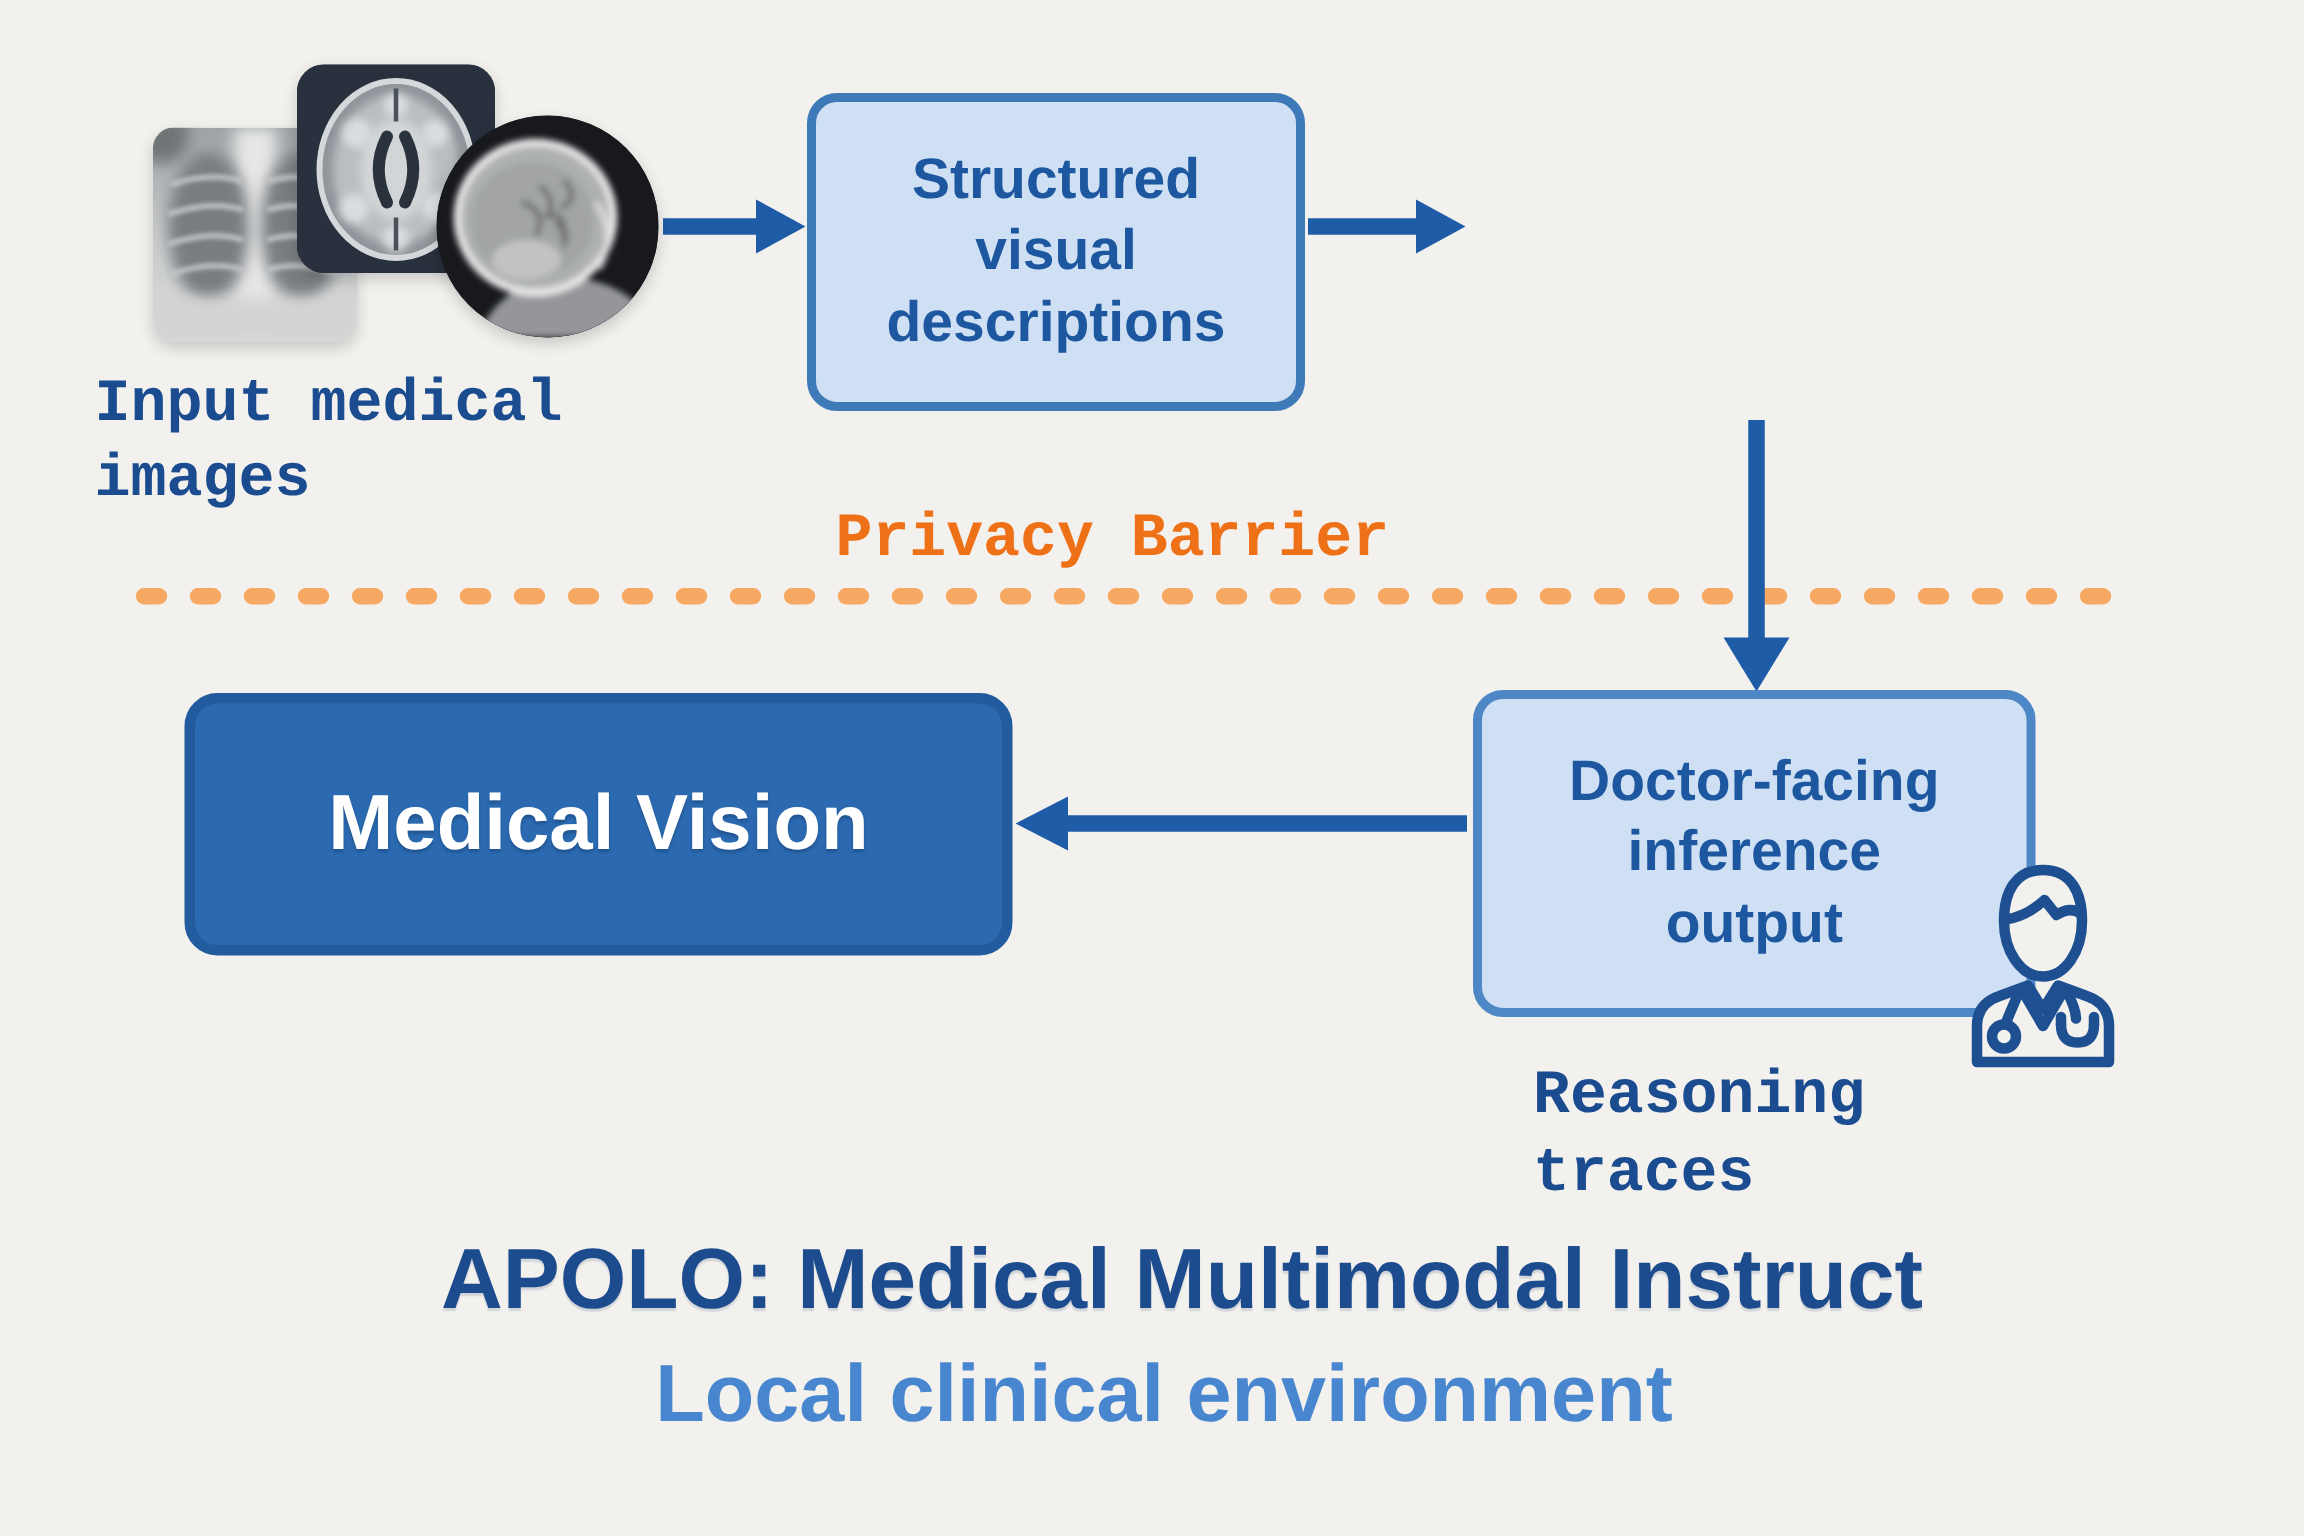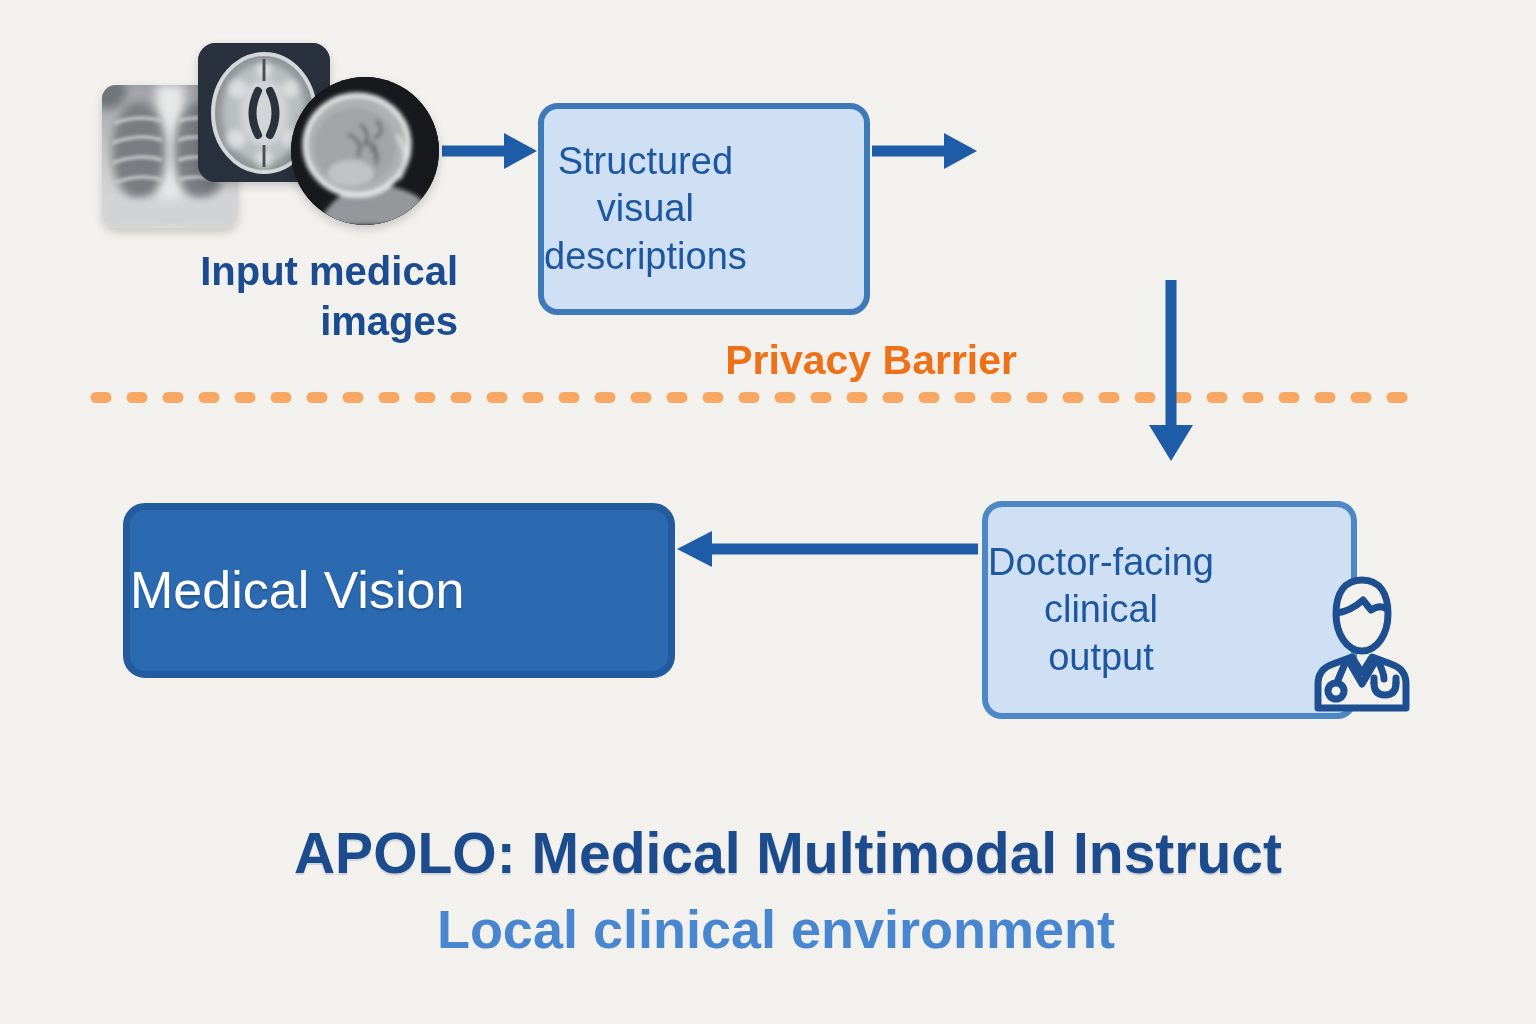--- a/index.html
+++ b/index.html
@@ -11,31 +11,31 @@
   .abs{position:absolute;}
   .overlay{position:absolute;left:0;top:0;z-index:1;pointer-events:none;}
   .med-img{position:absolute;overflow:hidden;box-shadow:0 4px 10px rgba(0,0,0,0.18);}
   .med-img svg{display:block;width:100%;height:100%;}
   #img-xray{left:102px;top:85px;width:136px;height:143px;border-radius:14px;z-index:2;}
   #img-mri{left:198px;top:43px;width:132px;height:139px;border-radius:18px;z-index:3;background:#28313d;}
   #img-skull{left:291px;top:77px;width:148px;height:148px;border-radius:50%;z-index:4;background:#17191d;}
 
   .multiline{white-space:pre-line;}
   .diagram-label{
-    position:absolute;text-align:right;font-weight:bold;color:#1b4c90;
-    line-height:1.26;z-index:2;
+    position:absolute;text-align:left;font-weight:bold;color:#1b4c90;
+    line-height:1.26;z-index:2;font-family:Liberation Mono, monospace;
   }
   #input-label{left:63px;top:246px;width:395px;font-size:40px;}
   #reasoning-label{left:1022px;top:706px;width:350px;font-size:41px;}
   #privacy-label{left:557px;top:340px;width:460px;font-size:41px;color:#ee7117;line-height:1;}
 
   .box{
     position:absolute;box-sizing:border-box;border-radius:20px;
-    display:flex;align-items:center;justify-content:flex-start;text-align:center;
-    font-weight:normal;z-index:2;line-height:1.25;margin-top:41px;
+    display:flex;align-items:center;justify-content:center;text-align:center;
+    font-weight:bold;z-index:2;line-height:1.25;
   }
   #box-structured{
     left:538px;top:62px;width:332px;height:212px;
     background:#cfe0f4;border:6px solid #3f7ab8;
     color:#1d57a0;font-size:38px;
   }
   #box-mv-top{
     left:982px;top:63px;width:377px;height:215px;
     background:#5d92ca;border:6px solid #3c79b7;
     color:#ffffff;font-size:48px;line-height:1.2;
@@ -192,21 +192,21 @@
 descriptions</span>
   </div>
 
 
   <div class="box" id="box-mv-bottom">
     <span>Medical Vision</span>
   </div>
 
   <div class="box multiline" id="box-doctor">
     <span>Doctor-facing
-clinical
+inference
 output</span>
   </div>
 
   <div class="diagram-label" id="privacy-label">Privacy Barrier</div>
 
   <div class="abs" id="doctor-icon">
     <svg viewBox="0 0 132 140">
       <g stroke="#1d4f91" stroke-width="7" fill="#f2f1ee" stroke-linejoin="round" stroke-linecap="round">
         <path d="M22 136 L22 112 Q22 97 37 92 L56 85 L66 101 L76 85 L95 92 Q110 97 110 112 L110 136 Z"></path>
         <path d="M52 88 L66 112 L80 88" fill="none"></path>
@@ -215,17 +215,19 @@
         <path d="M50 89 C 46 99 43 105 41 111" fill="none"></path>
         <circle cx="40" cy="119" r="8"></circle>
         <path d="M82 89 C 86 97 88 102 88 107" fill="none"></path>
         <path d="M78 111 q 0 12 11 12 q 11 0 11 -12" fill="none"></path>
         <path d="M78 106 v 5" fill="none"></path>
         <path d="M100 106 v 5" fill="none"></path>
       </g>
     </svg>
   </div>
 
+  <div class="diagram-label multiline" id="reasoning-label">Reasoning
+traces</div>
 
   <div id="footer-title">APOLO: Medical Multimodal Instruct</div>
   <div id="footer-subtitle">Local clinical environment</div>
 
 </div>
 
 </body></html>

